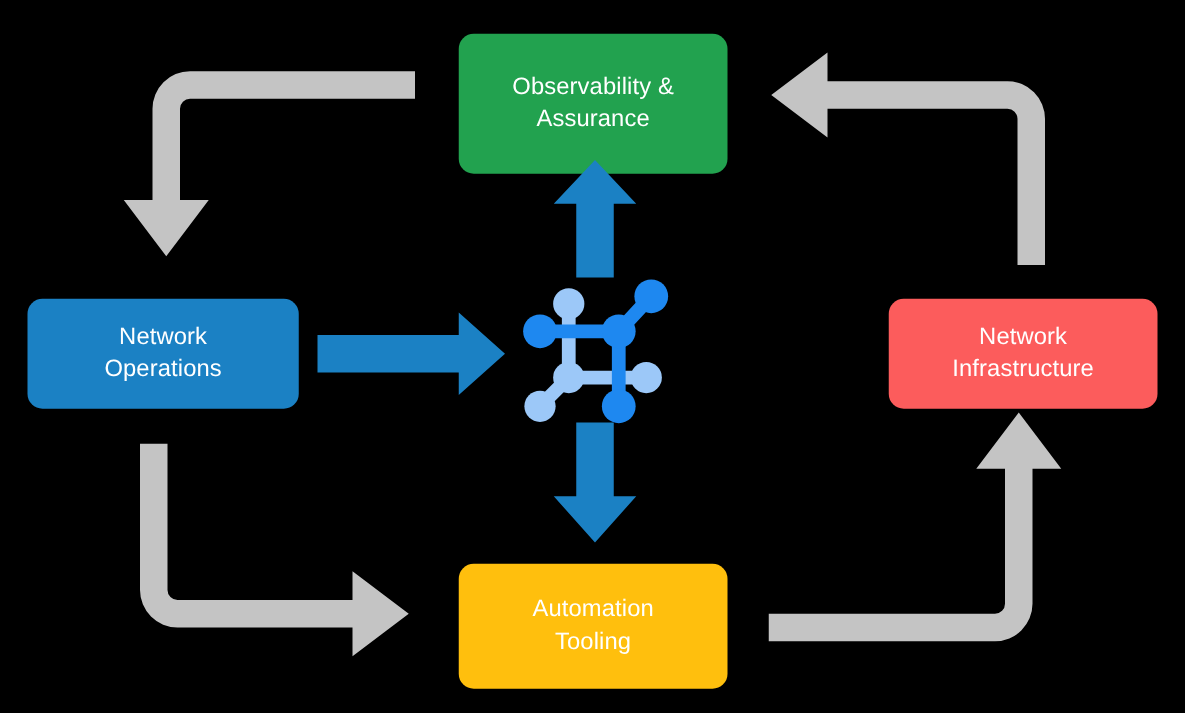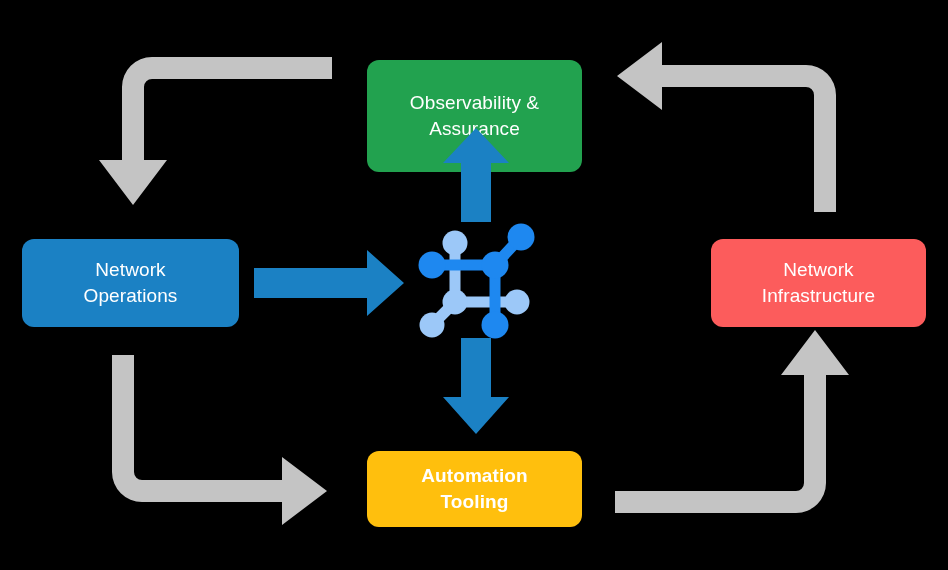--- a/index.html
+++ b/index.html
@@ -24,24 +24,24 @@
     border-radius: 12px;
     color: #ffffff;
     font-size: 19px;
     line-height: 1.35;
     font-weight: 400;
     letter-spacing: 0.1px;
     box-sizing: border-box;
     padding: 6px 10px;
     white-space: pre-line;
   }
-  #box-observability { left: 367px; top: 27px;  width: 215px; height: 112px; margin-top: 33px; }
+  #box-observability { left: 367px; top: 27px;  width: 215px; height: 112px; }
   #box-netops        { left: 22px;  top: 239px; width: 217px; height: 88px; }
   #box-netinfra      { left: 711px; top: 239px; width: 215px; height: 88px; }
-  #box-automation    { left: 367px; top: 451px; width: 215px; height: 76px; font-weight: bold; }
+  #box-automation    { left: 367px; top: 451px; width: 215px; height: 100px; }
 
   .svg-layer {
     position: absolute;
     left: 0; top: 0;
     width: 948px;
     height: 570px;
   }
   .icon-layer { z-index: 3; }
   .arrow-layer { z-index: 1; }
 </style>

